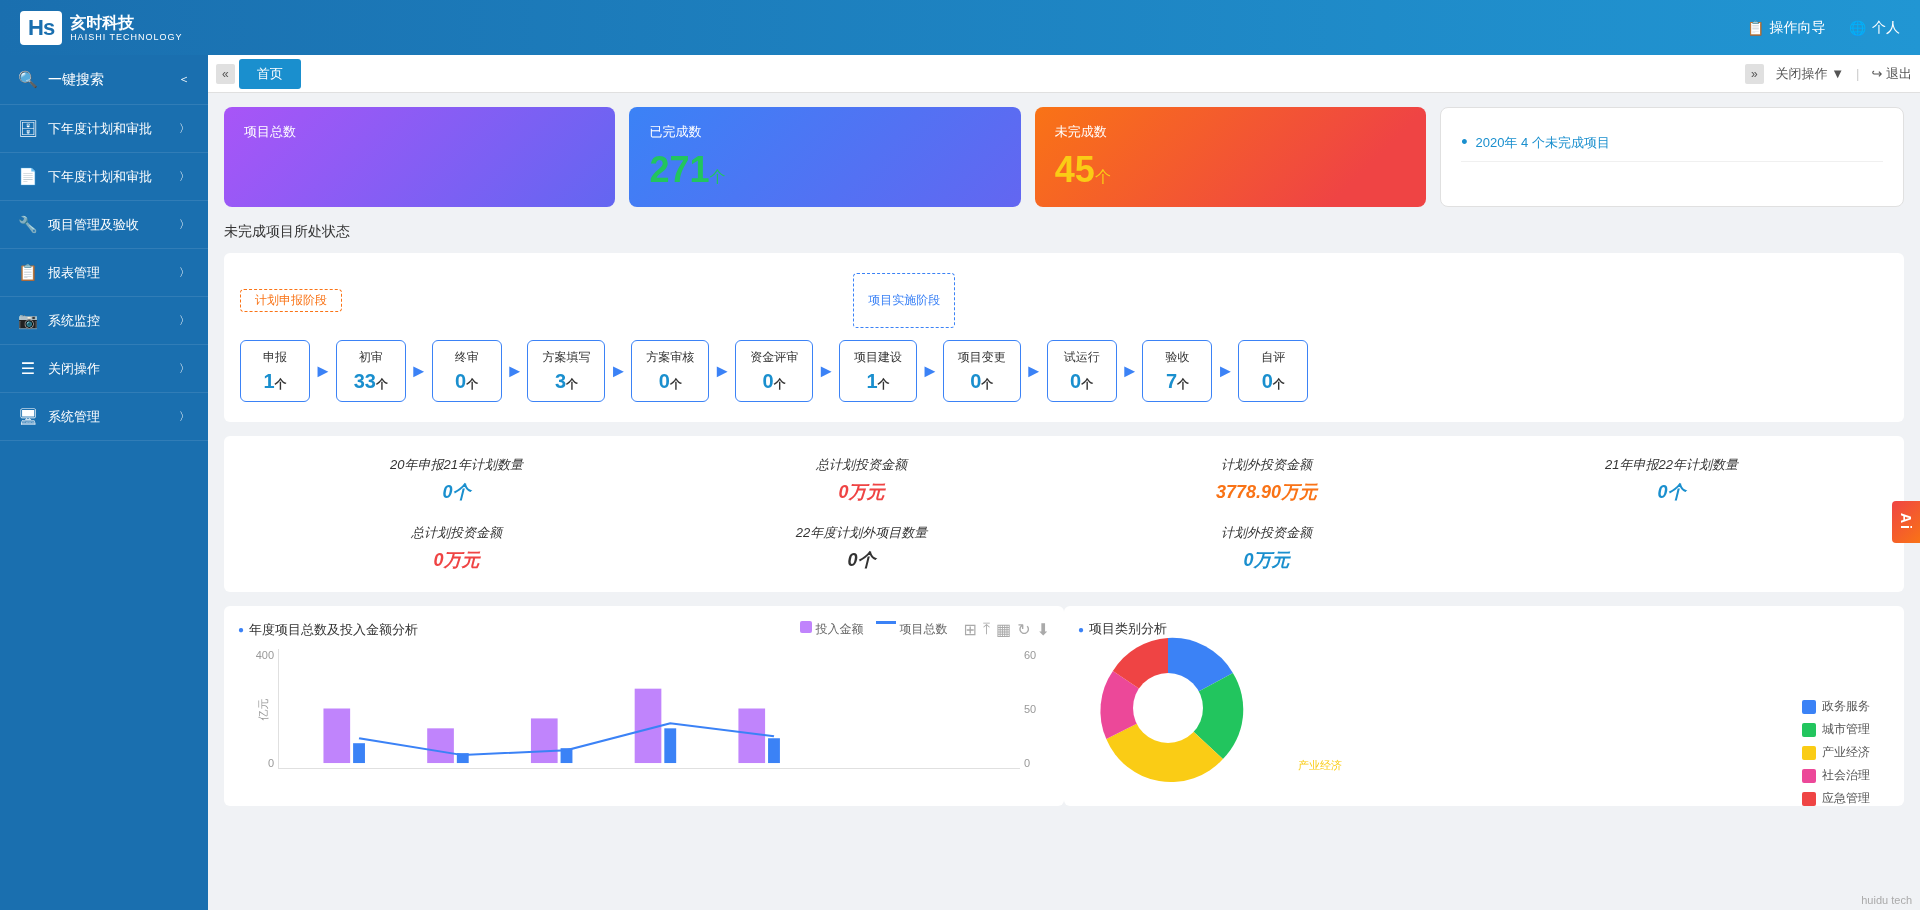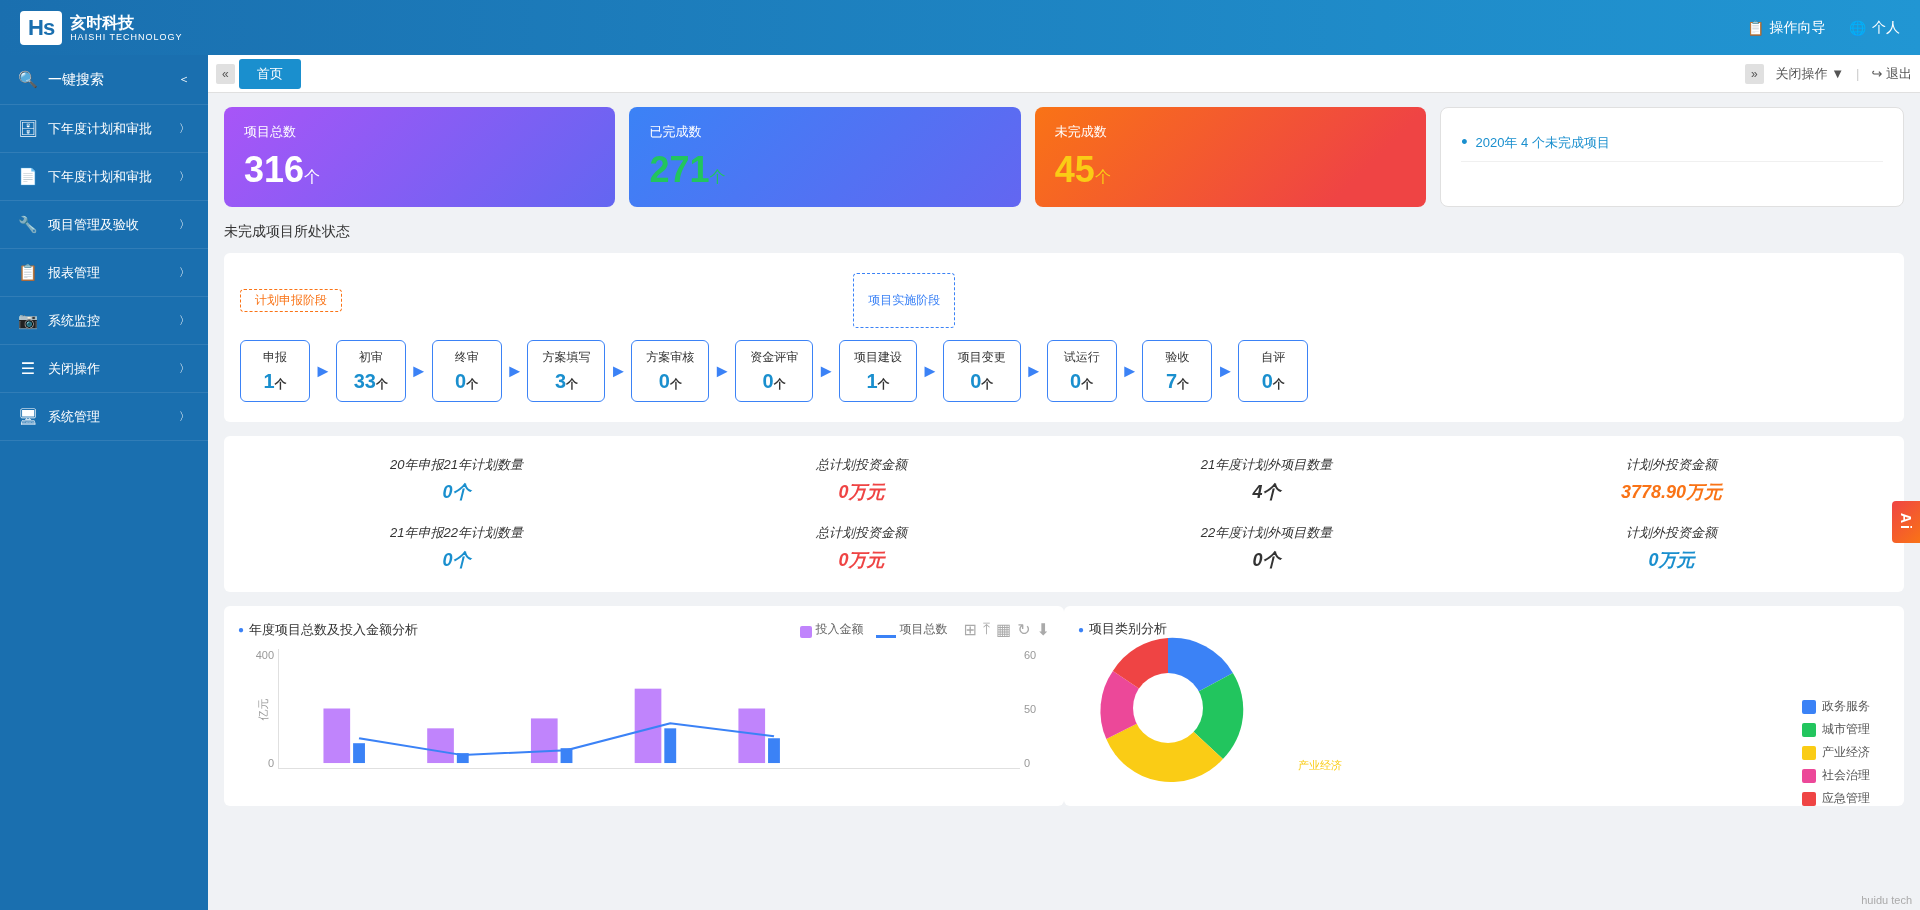--- a/index.html
+++ b/index.html
@@ -287,21 +287,21 @@
     }
     .chart-legend {
       display: flex;
       gap: 12px;
       font-size: 12px;
       color: #666;
       align-items: center;
     }
     .legend-item {
       display: flex;
-      align-items: flex-end;
+      align-items: flex-start;
       gap: 4px;
     }
     .legend-dot-purple {
       width: 12px; height: 12px;
       background: #c084fc;
       border-radius: 2px;
     }
     .legend-dot-blue {
       width: 20px; height: 3px;
       background: #3b82f6;
@@ -456,23 +456,20 @@
           ↪ <span>退出</span>
         </span>
       </div>
     </div>
 
     <div class="dashboard">
 
       <div class="stats-row">
         <div class="stat-card card-purple">
           <div class="stat-card-title">项目总数</div>
-          <div class="stat-card-value">
-            <span>316</span><span class="stat-card-unit">个</span>
-          </div>
         </div>
         <div class="stat-card card-blue">
           <div class="stat-card-title">已完成数</div>
           <div class="stat-card-value" style="color:#22c55e;">
             <span>271</span><span class="stat-card-unit">个</span>
           </div>
         </div>
         <div class="stat-card card-orange">
           <div class="stat-card-title">未完成数</div>
           <div class="stat-card-value" style="color:#facc15;">
@@ -559,24 +556,20 @@
       </div>
 
       <div class="stats-grid" id="stats-grid">
       <div class="stats-grid-item">
             <div class="stats-grid-label">20年申报21年计划数量</div>
             <div class="stats-grid-value blue">0个</div>
           </div>
           <div class="stats-grid-item">
             <div class="stats-grid-label">总计划投资金额</div>
             <div class="stats-grid-value red">0万元</div>
-          </div>
-          <div class="stats-grid-item">
-            <div class="stats-grid-label">21年度计划外项目数量</div>
-            <div class="stats-grid-value ">4个</div>
           </div>
           <div class="stats-grid-item">
             <div class="stats-grid-label">计划外投资金额</div>
             <div class="stats-grid-value orange">3778.90万元</div>
           </div>
           <div class="stats-grid-item">
             <div class="stats-grid-label">21年申报22年计划数量</div>
             <div class="stats-grid-value blue">0个</div>
           </div>
           <div class="stats-grid-item">

